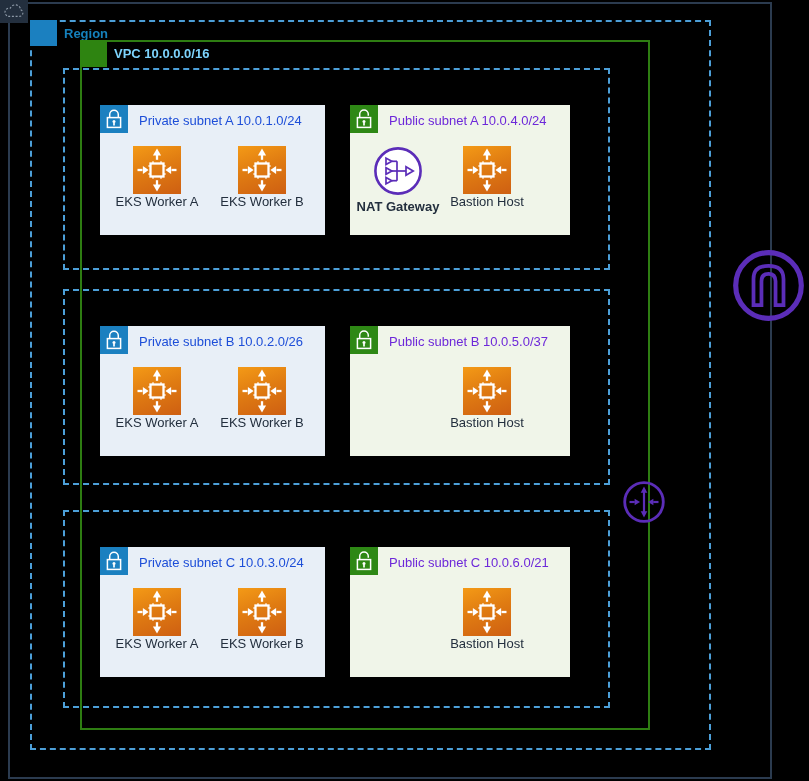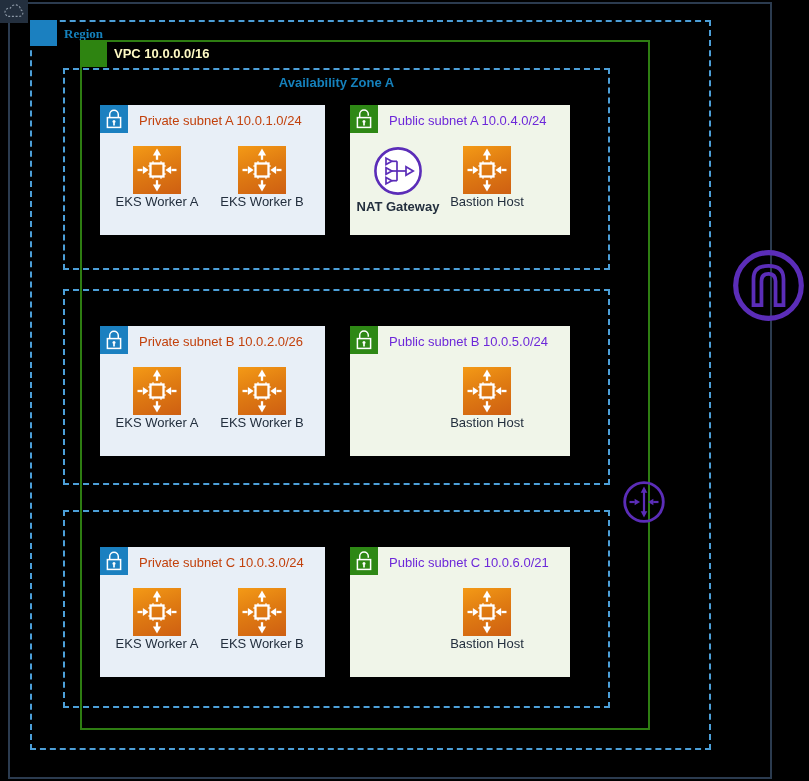--- a/index.html
+++ b/index.html
@@ -4,39 +4,39 @@
 <style>
   html,body{margin:0;padding:0;background:#000;}
   .canvas{position:relative;width:809px;height:781px;background:#000;overflow:hidden;
           font-family:"Liberation Sans",sans-serif;}
   .abs{position:absolute;}
   
   .cloud-border{left:8px;top:2px;width:764px;height:777px;border:2px solid #2B3B4F;box-sizing:border-box;}
   .cloud-icon{left:0;top:0;width:28px;height:23px;}
   .region-border{left:30px;top:20px;width:681px;height:730px;border:2px dashed #4C9FD8;box-sizing:border-box;}
   .region-icon{left:30px;top:20px;width:27px;height:26px;background:#1B80C0;}
-  .region-label{left:64px;top:26px;font-size:13px;font-weight:bold;color:#1581BC;font-family:Liberation Serif, serif;}
+  .region-label{left:64px;top:26px;font-size:13px;font-weight:bold;color:#1581BC;}
   .vpc-border{left:80px;top:40px;width:570px;height:690px;border:2px solid #2E7D12;box-sizing:border-box;}
   .vpc-icon{left:80px;top:40px;width:27px;height:27px;background:#2E8411;}
-  .vpc-label{left:114px;top:46px;font-size:13px;font-weight:bold;color:#fef9c3;}
+  .vpc-label{left:114px;top:46px;font-size:13px;font-weight:bold;color:#7dd3fc;}
   .az{left:63px;width:547px;border:2px dashed #4C9FD8;box-sizing:border-box;}
   .az-a{top:68px;height:202px;}
   .az-b{top:289px;height:196px;}
   .az-c{top:510px;height:198px;}
   .az-label{position:absolute;top:5px;left:0;width:100%;text-align:center;
             font-size:13px;font-weight:bold;color:#1581BC;}
   
   .subnet{position:absolute;top:35px;height:130px;}
   .subnet-private{left:35px;width:225px;background:#E8EFF7;}
   .subnet-public{left:285px;width:220px;background:#F0F5E9;}
   .lock{position:absolute;left:0;top:0;width:28px;height:28px;}
   .lock-private{background:#1B80C0;}
   .lock-public{background:#2E8815;}
   .subnet-label{position:absolute;left:39px;top:8px;font-size:13px;white-space:nowrap;}
-  .subnet-label.private{color:#c2410c;}
+  .subnet-label.private{color:#1d4ed8;}
   .subnet-label.public{color:#6d28d9;}
   
   .node{position:absolute;top:41px;width:100px;text-align:center;}
   .node-icon{width:48px;height:48px;display:block;margin:0 auto;}
   .node-icon.orange{background:linear-gradient(160deg,#F49A16 0%,#E07C12 45%,#CE5F12 100%);}
   .node-icon.round{width:50px;height:50px;}
   .node-label{font-size:13px;color:#232F3E;white-space:nowrap;}
   .n-pos-a{left:7px;}  .n-pos-b{left:112px;}
   .n-pos-nat{left:-2px;font-weight:bold;} .n-pos-bastion{left:87px;}
   
@@ -137,21 +137,20 @@
 
   <div class="abs region-border"></div>
   <div class="abs region-icon"></div>
   <div class="abs region-label">Region</div>
 
   <div class="abs vpc-border"></div>
   <div class="abs vpc-icon"></div>
   <div class="abs vpc-label">VPC 10.0.0.0/16</div>
 
   <div class="abs az az-a">
-    <div class="az-label">Availability Zone A</div>
     <div class="subnet subnet-private">
       <svg class="lock lock-private" width="28" height="28">
           <use href="#sym-lock-closed"></use>
         </svg>
       <div class="subnet-label private">Private subnet A 10.0.1.0/24</div>
       <div class="node n-pos-a">
         <svg class="node-icon orange" width="48" height="48">
             <use href="#sym-chip"></use>
           </svg>
         <div class="node-label">EKS Worker A</div>
@@ -199,21 +198,21 @@
         <svg class="node-icon orange" width="48" height="48">
             <use href="#sym-chip"></use>
           </svg>
         <div class="node-label">EKS Worker B</div>
       </div>
     </div>
     <div class="subnet subnet-public">
       <svg class="lock lock-public" width="28" height="28">
           <use href="#sym-lock-open"></use>
         </svg>
-      <div class="subnet-label public">Public subnet B 10.0.5.0/24</div>
+      <div class="subnet-label public">Public subnet B 10.0.5.0/37</div>
       <div class="node n-pos-bastion">
         <svg class="node-icon orange" width="48" height="48">
             <use href="#sym-chip"></use>
           </svg>
         <div class="node-label">Bastion Host</div>
       </div>
     </div>
   </div>
 
   <div class="abs az az-c">

